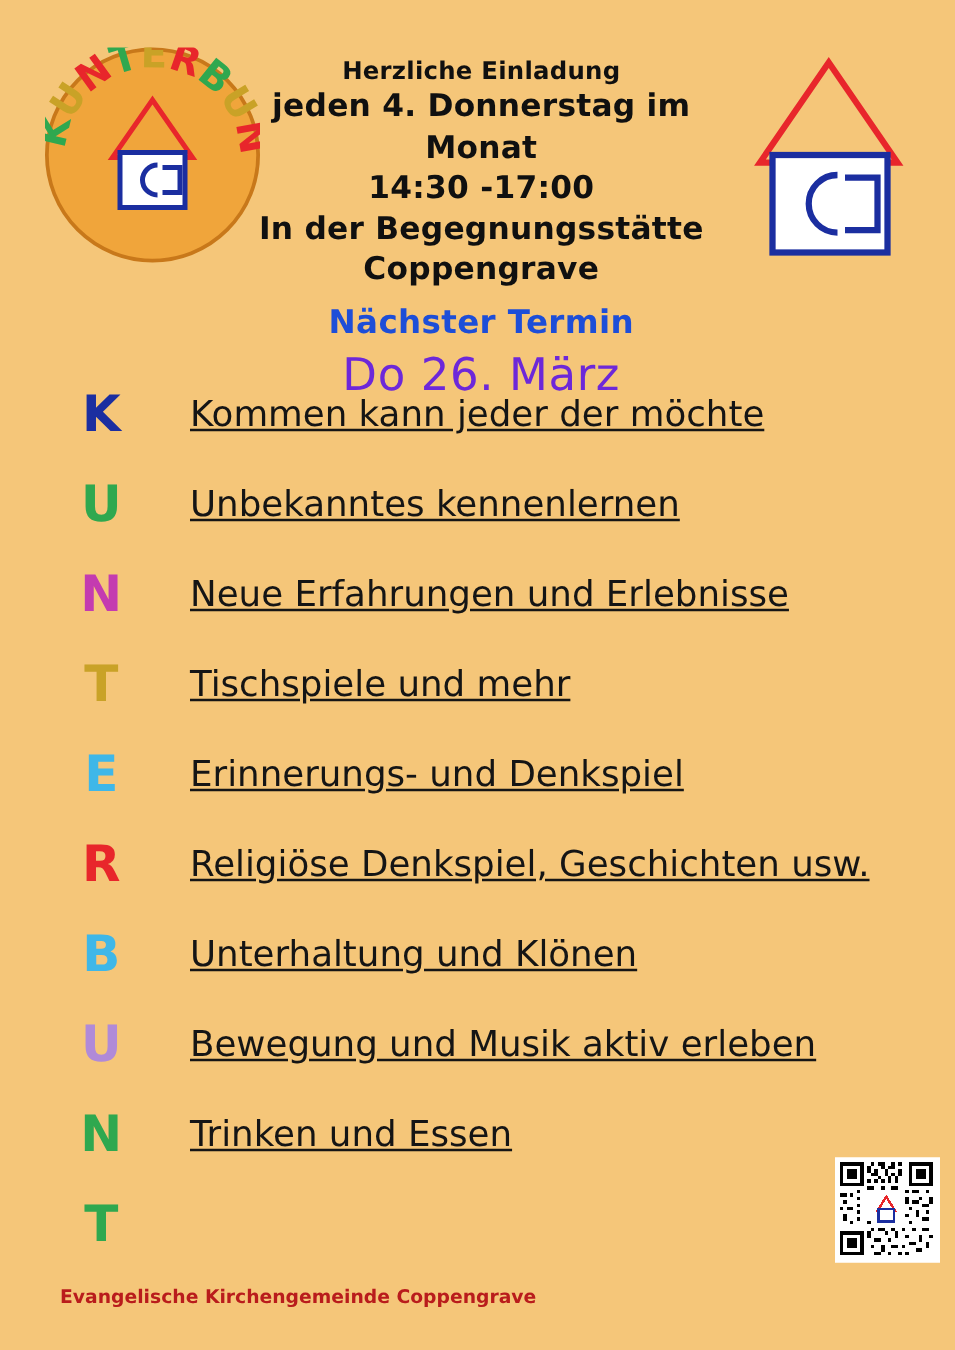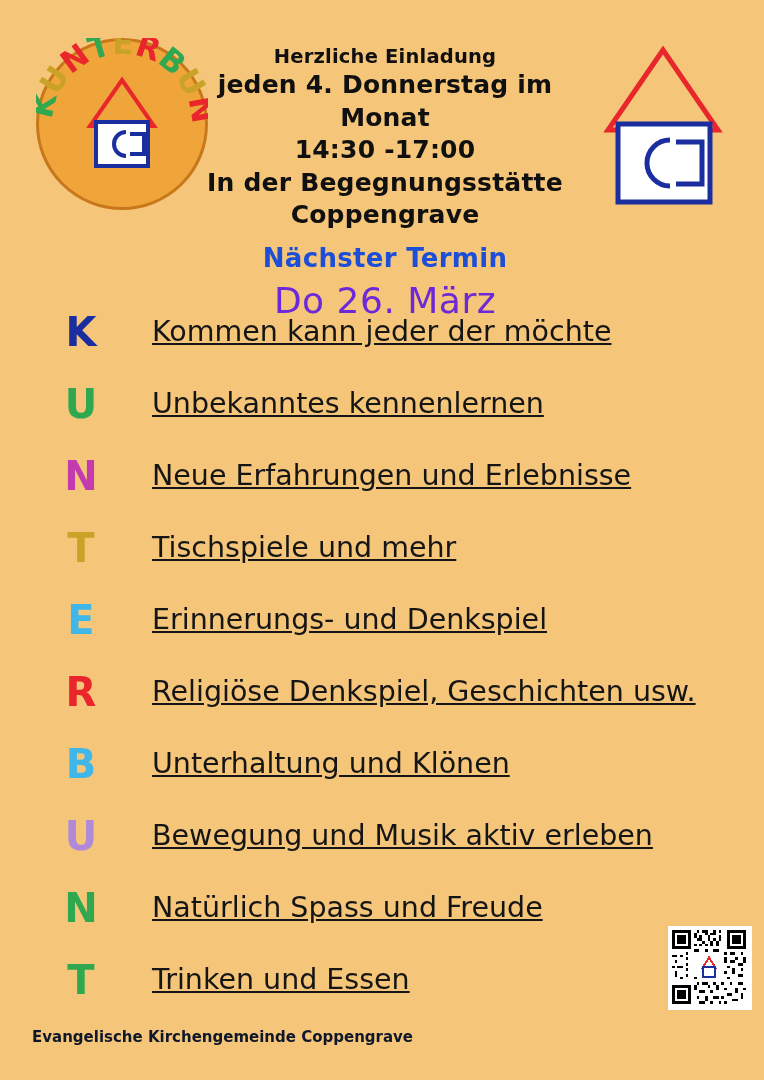--- a/index.html
+++ b/index.html
@@ -127,26 +127,26 @@
     font-family: "DejaVu Sans", sans-serif;
     font-size: 28.5px;
     color: #151515;
     white-space: nowrap;
     text-decoration: underline;
   }
 
   
   .footer {
     position: absolute;
-    left: 32px;
+    left: 48px;
     top: 1028px;
     font-family: "DejaVu Sans", sans-serif;
     font-weight: bold;
     font-size: 15px;
-    color: #0f172a;
+    color: #b91c1c;
   }
 
   
   .qr {
     position: absolute;
     left: 668px;
     top: 926px;
     width: 82px;
     height: 82px;
     background: #ffffff;
@@ -216,21 +216,20 @@
 
   <div class="items">
     <div class="item">Kommen kann jeder der möchte</div>
     <div class="item">Unbekanntes kennenlernen</div>
     <div class="item">Neue Erfahrungen und Erlebnisse</div>
     <div class="item">Tischspiele und mehr</div>
     <div class="item">Erinnerungs- und Denkspiel</div>
     <div class="item">Religiöse Denkspiel, Geschichten usw.</div>
     <div class="item">Unterhaltung und Klönen</div>
     <div class="item">Bewegung und Musik aktiv erleben</div>
-    <div class="item">Natürlich Spass und Freude</div>
     <div class="item">Trinken und Essen</div>
   </div>
 
   <div class="qr">
     <svg width="80" height="80" viewBox="0 0 29 29" shape-rendering="crispEdges">
       <rect width="29" height="29" fill="#ffffff"></rect>
       <g fill="#000000">
 
         <rect x="1" y="1" width="7" height="1"></rect>
         <rect x="1" y="7" width="7" height="1"></rect>

